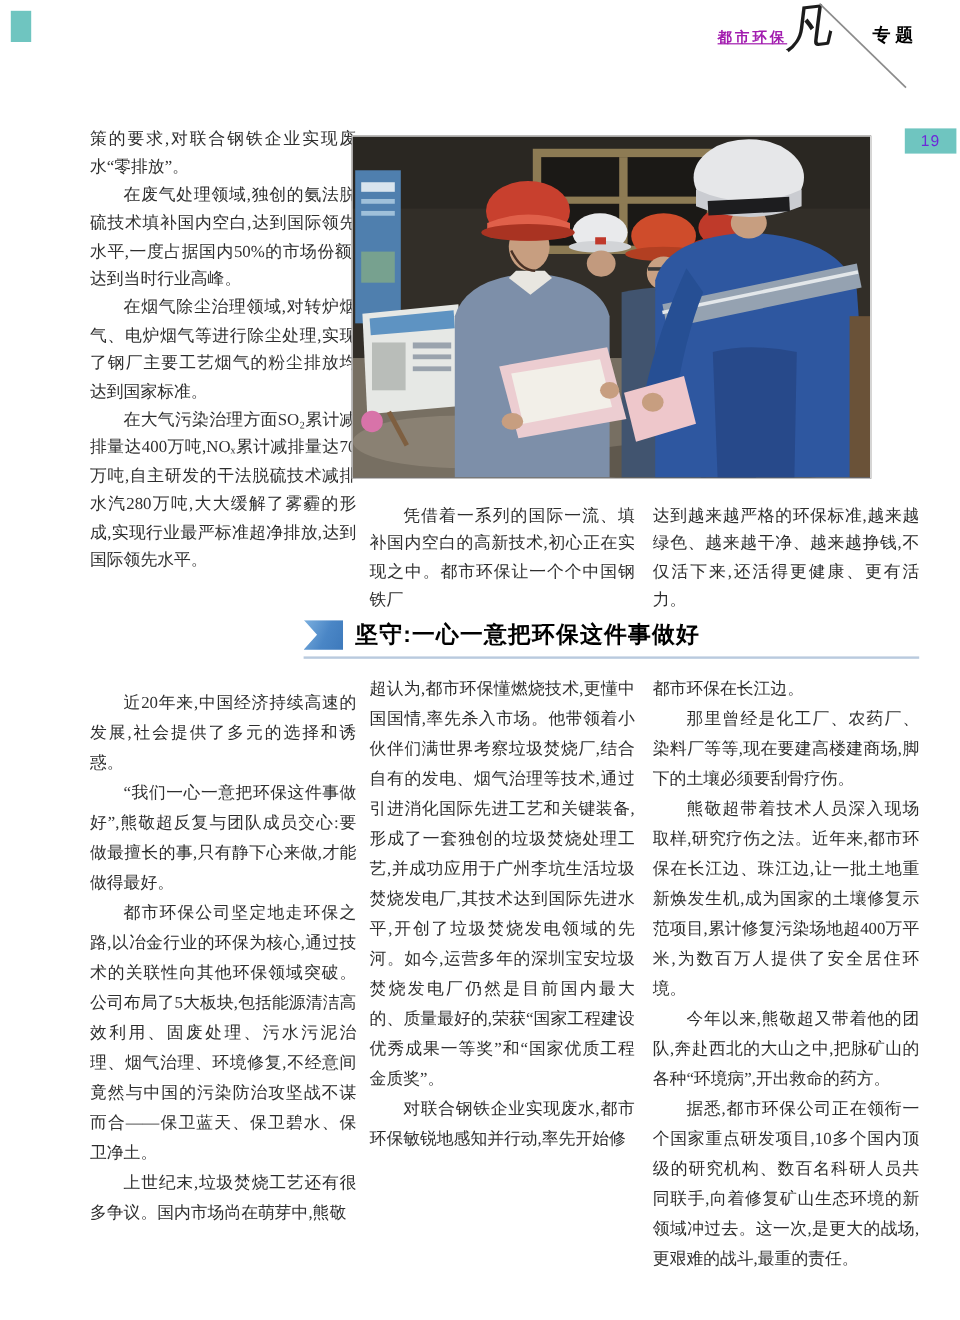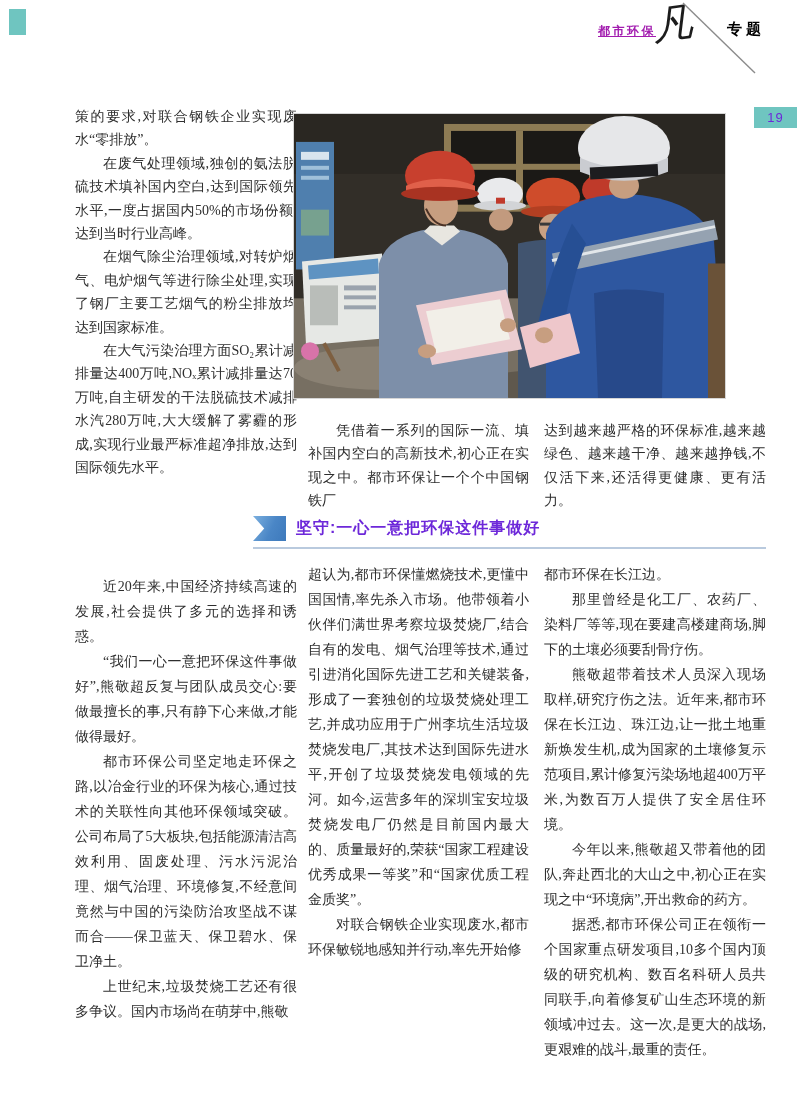--- a/index.html
+++ b/index.html
@@ -35,22 +35,22 @@
   
   .photo { position:absolute; left:293px; top:113px; width:431px; height:284px;
            border:1px solid #d6d6d6; box-sizing:content-box; background:#33302b; }
   .photo svg { display:block; width:100%; height:100%; }
 
   
   .section-heading { position:absolute; left:253px; top:516px; display:flex; align-items:center; }
   .heading-flag { width:33px; height:25px; margin-right:10px;
                   background:linear-gradient(115deg,#7cb0df 0%,#4a86c6 55%,#3d79bb 100%);
                   clip-path:polygon(0 0,100% 0,100% 100%,0 100%,34% 50%); }
-  .heading-text { font-family:"Liberation Sans",sans-serif; font-size:16px; font-weight:700;
-                  color:#6d28d9; letter-spacing:1px; white-space:nowrap; }
+  .heading-text { font-family:"Liberation Sans",sans-serif; font-size:19px; font-weight:700;
+                  color:#000000; letter-spacing:1px; white-space:nowrap; }
   .heading-rule { position:absolute; left:253px; top:547px; width:513px; height:2px; background:#b9cade; }
 </style>
 </head>
 <body>
 
 <div class="page">
 
   <div class="corner-accent"></div>
   <div class="brand">都市环保</div>
   <div class="logo-glyph">凡</div>
@@ -175,17 +175,17 @@
 
   <div id="col2-bot" class="col bot-col">
     <p class="cont">超认为,都市环保懂燃烧技术,更懂中国国情,率先杀入市场。他带领着小伙伴们满世界考察垃圾焚烧厂,结合自有的发电、烟气治理等技术,通过引进消化国际先进工艺和关键装备,形成了一套独创的垃圾焚烧处理工艺,并成功应用于广州李坑生活垃圾焚烧发电厂,其技术达到国际先进水平,开创了垃圾焚烧发电领域的先河。如今,运营多年的深圳宝安垃圾焚烧发电厂仍然是目前国内最大的、质量最好的,荣获“国家工程建设优秀成果一等奖”和“国家优质工程金质奖”。</p>
     <p>对联合钢铁企业实现废水,都市环保敏锐地感知并行动,率先开始修</p>
   </div>
 
   <div id="col3-bot" class="col bot-col">
     <p class="cont">都市环保在长江边。</p>
     <p>那里曾经是化工厂、农药厂、染料厂等等,现在要建高楼建商场,脚下的土壤必须要刮骨疗伤。</p>
     <p>熊敬超带着技术人员深入现场取样,研究疗伤之法。近年来,都市环保在长江边、珠江边,让一批土地重新焕发生机,成为国家的土壤修复示范项目,累计修复污染场地超400万平米,为数百万人提供了安全居住环境。</p>
-    <p>今年以来,熊敬超又带着他的团队,奔赴西北的大山之中,初心正在实现之中“环境病”,开出救命的药方。</p>
+    <p>今年以来,熊敬超又带着他的团队,奔赴西北的大山之中,把脉矿山的各种“环境病”,开出救命的药方。</p>
     <p>据悉,都市环保公司正在领衔一个国家重点研发项目,10多个国内顶级的研究机构、数百名科研人员共同联手,向着修复矿山生态环境的新领域冲过去。这一次,是更大的战场,更艰难的战斗,最重的责任。</p>
   </div>
 
 </div>
 
 </body></html>

